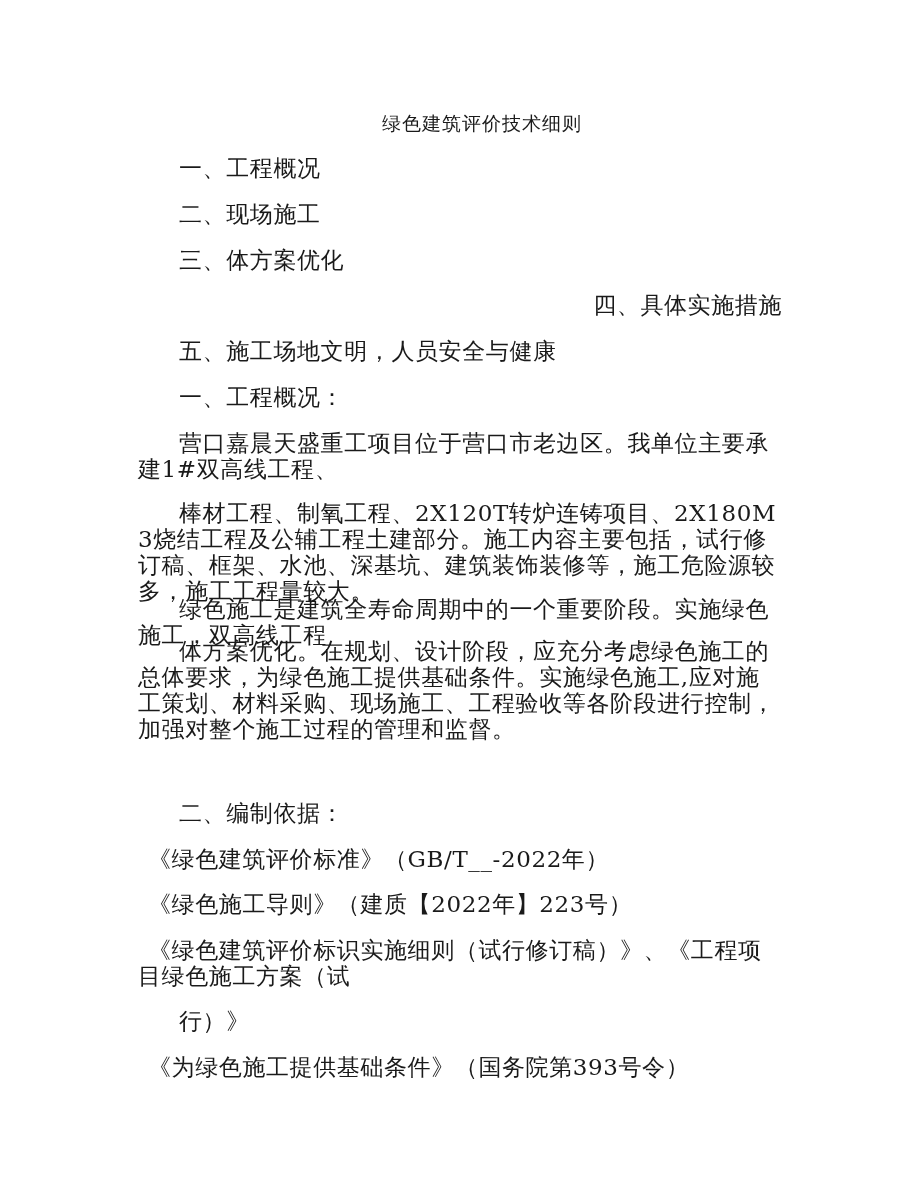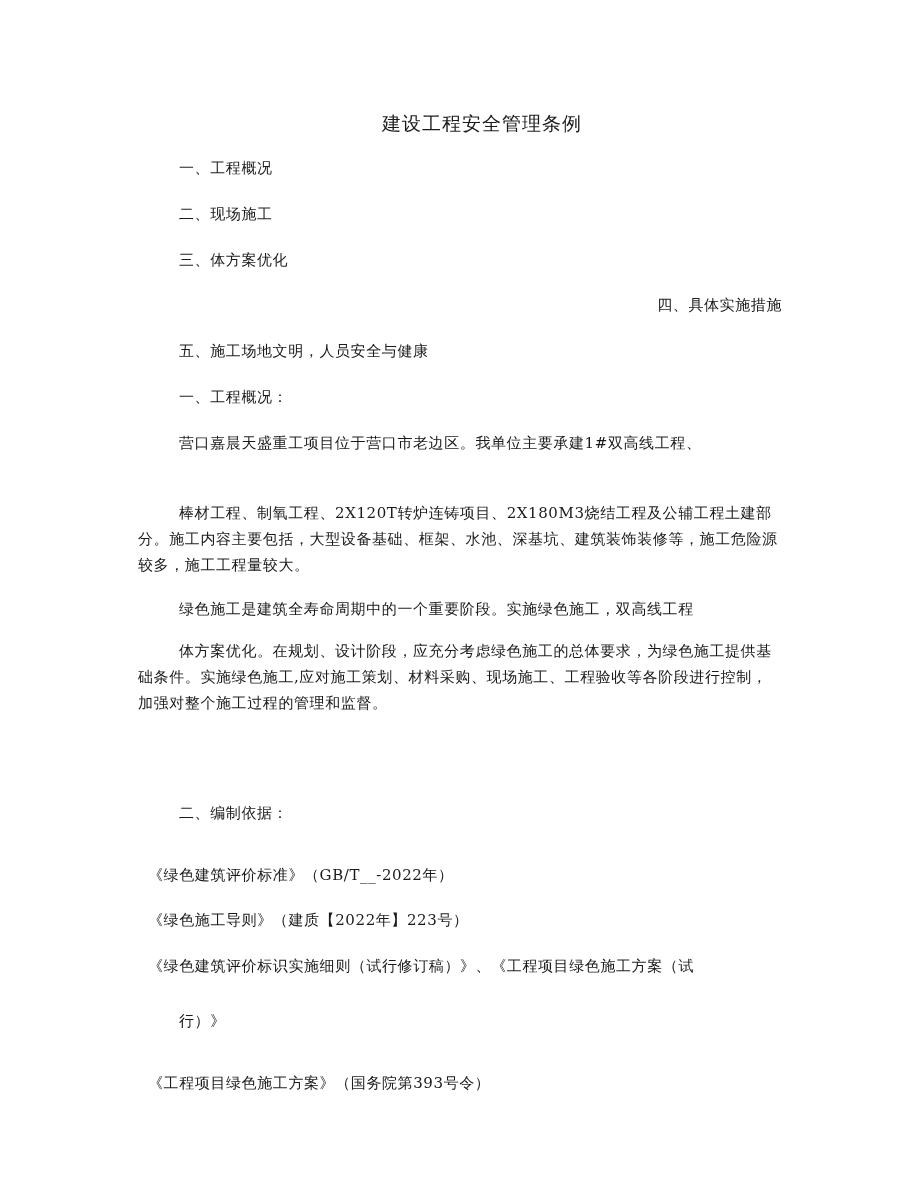--- a/index.html
+++ b/index.html
@@ -28,53 +28,53 @@
       top: 111px;
       text-align: center;
       font-size: 19px;
       letter-spacing: 1px;
       line-height: 24px;
     }
     .line {
       position: absolute;
       left: 0;
       width: 644px;
-      font-size: 15px;
+      font-size: 23px;
       line-height: 26px;
       letter-spacing: 0.6px;
       white-space: normal;
       word-break: break-all;
     }
     .indent { text-indent: 41px; }
-    .indent-small { text-indent: 10px; margin-top: 16px; }
+    .indent-small { text-indent: 10px; }
   </style>
 </head>
 <body>
 
 <div class="page">
 
-  <div class="title">建设工程安全管理条例</div>
+  <div class="title">绿色建筑评价技术细则</div>
 
   <div class="line indent" style="top:155px;">一、工程概况</div>
   <div class="line indent" style="top:201px;">二、现场施工</div>
   <div class="line indent" style="top:247px;">三、体方案优化</div>
   <div class="line indent" style="top:292px;text-align:right;">四、具体实施措施</div>
   <div class="line indent" style="top:338px;">五、施工场地文明，人员安全与健康</div>
 
   <div class="line indent" style="top:384px;">一、工程概况：</div>
 
   <div class="line indent" style="top:430px;">营口嘉晨天盛重工项目位于营口市老边区。我单位主要承建1#双高线工程、</div>
 
-  <div class="line indent" style="top:500px;">棒材工程、制氧工程、2X120T转炉连铸项目、2X180M3烧结工程及公辅工程土建部分。施工内容主要包括，大型设备基础、框架、水池、深基坑、建筑装饰装修等，施工危险源较多，施工工程量较大。</div>
+  <div class="line indent" style="top:500px;">棒材工程、制氧工程、2X120T转炉连铸项目、2X180M3烧结工程及公辅工程土建部分。施工内容主要包括，试行修订稿、框架、水池、深基坑、建筑装饰装修等，施工危险源较多，施工工程量较大。</div>
 
   <div class="line indent" style="top:596px;">绿色施工是建筑全寿命周期中的一个重要阶段。实施绿色施工，双高线工程</div>
 
   <div class="line indent" style="top:638px;">体方案优化。在规划、设计阶段，应充分考虑绿色施工的总体要求，为绿色施工提供基础条件。实施绿色施工,应对施工策划、材料采购、现场施工、工程验收等各阶段进行控制，加强对整个施工过程的管理和监督。</div>
 
   <div class="line indent" style="top:800px;">二、编制依据：</div>
 
   <div class="line indent-small" style="top:846px;">《绿色建筑评价标准》（GB/T__-2022年）</div>
   <div class="line indent-small" style="top:891px;">《绿色施工导则》（建质【2022年】223号）</div>
   <div class="line indent-small" style="top:937px;">《绿色建筑评价标识实施细则（试行修订稿）》、《工程项目绿色施工方案（试</div>
   <div class="line indent" style="top:1008px;">行）》</div>
-  <div class="line indent-small" style="top:1054px;">《工程项目绿色施工方案》（国务院第393号令）</div>
+  <div class="line indent-small" style="top:1054px;">《为绿色施工提供基础条件》（国务院第393号令）</div>
 
 </div>
 
 </body></html>

